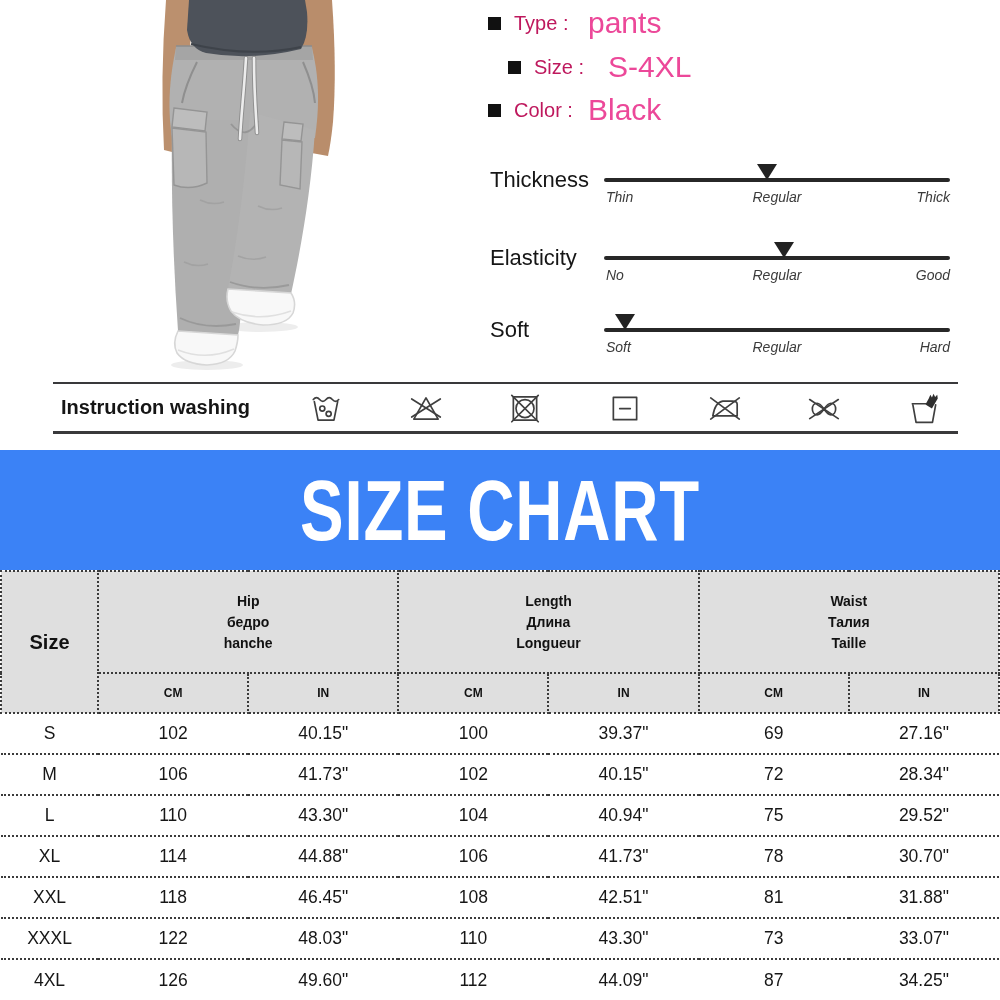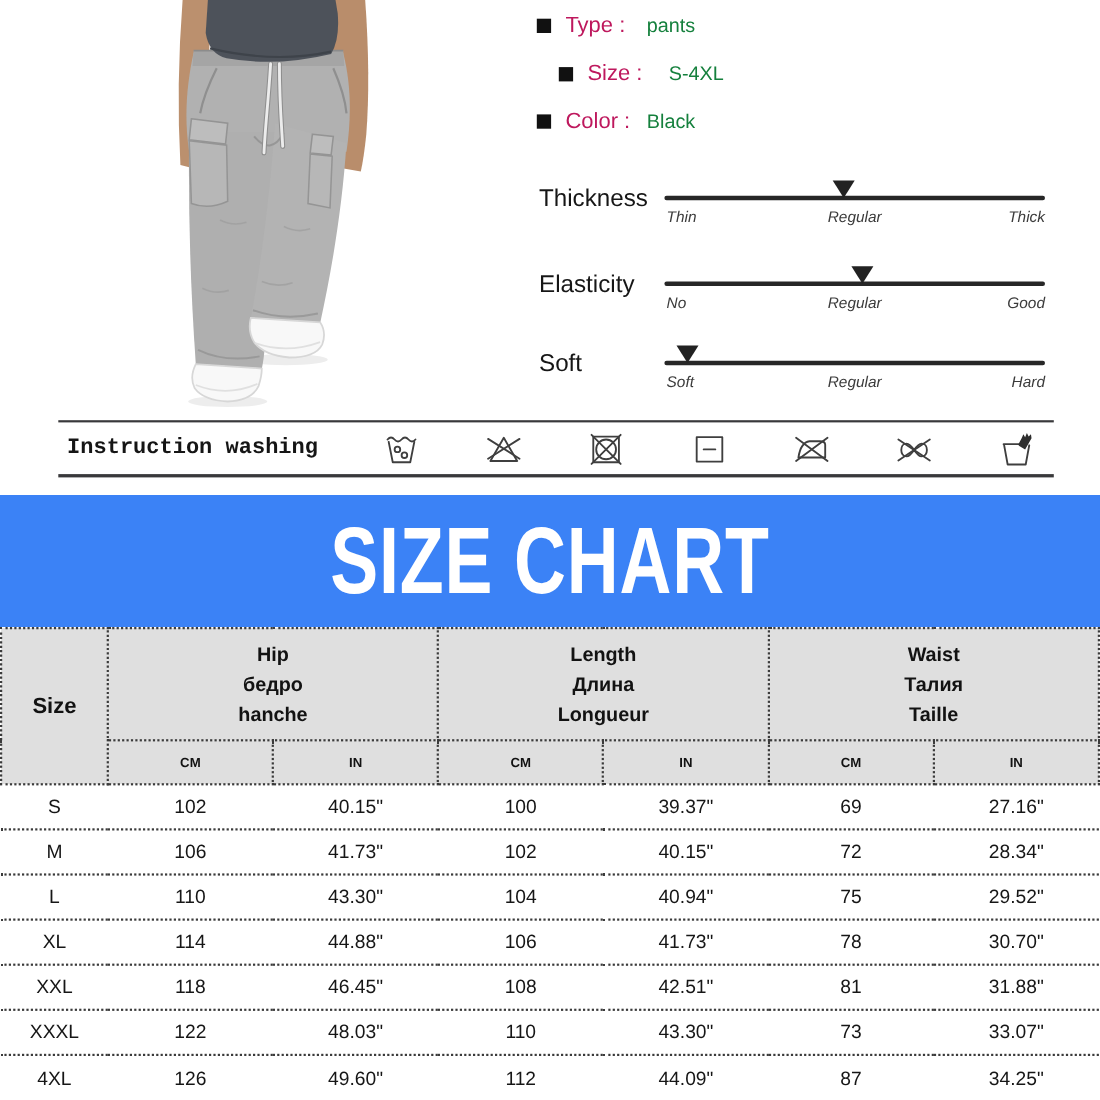--- a/index.html
+++ b/index.html
@@ -6,53 +6,53 @@
   body { font-family:"Liberation Sans", sans-serif; background:#fff; }
   .canvas { position:relative; width:1000px; height:1000px; background:#fff; overflow:hidden; }
 
   
   .photo { position:absolute; left:0; top:0; width:470px; height:385px; }
 
   
   .attr-row { position:absolute; display:flex; align-items:center; height:30px; }
   .attr-bullet { width:13px; height:13px; background:#111; margin-right:13px; flex:none; }
   .attr-label { font-size:20px; color:#be185d; width:74px; flex:none; }
-  .attr-value { font-size:18px; color:#15803d; }
+  .attr-value { font-size:30px; color:#ec4899; }
 
   
   .slider-row { position:absolute; left:470px; width:530px; height:58px; }
   .slider-name { position:absolute; left:20px; top:0; font-size:22px; color:#161616; }
   .slider-track-wrap { position:absolute; left:134px; top:0; width:346px; height:48px; }
   .slider-line { position:absolute; left:0; top:11px; width:100%; height:3.5px; background:#272727; border-radius:2px; }
   .slider-marker { position:absolute; top:-3px; width:0; height:0; transform:translateX(-50%);
       border-left:10px solid transparent; border-right:10px solid transparent; border-top:16px solid #222; }
   .slider-ticks { position:absolute; left:0; right:0; top:22px; height:22px; }
   .tick { position:absolute; font-size:14px; font-style:italic; color:#3b3b3b; white-space:nowrap; top:0; }
   .tick.l { left:2px; } .tick.m { left:50%; transform:translateX(-50%); } .tick.r { right:0; }
 
   
   .wash-bar { position:absolute; left:53px; top:382px; width:905px; height:52px;
       border-top:2px solid #39393b; border-bottom:3px solid #39393b;
-      display:flex; align-items:center;font-family:Liberation Mono, monospace; }
+      display:flex; align-items:center; }
   .wash-label { font-size:20px; font-weight:bold; color:#151515; margin-left:8px; flex:none; }
   .wash-icons { flex:1; display:flex; justify-content:space-between; align-items:center;
       margin-left:58px; padding-right:16px; }
   .wi { width:36px; height:36px; stroke:#3f3f3f; stroke-width:1.6; fill:none; stroke-linecap:round; stroke-linejoin:round; }
 
   
   .banner { position:absolute; left:0; top:450px; width:1000px; height:120px; background:#59595b;
       display:flex; align-items:center; justify-content:center; }
   .banner-title { color:#fff; font-weight:bold; font-size:86px; transform:scaleX(0.76); letter-spacing:1px; white-space:nowrap; }
 
   
   .size-table { position:absolute; left:0; top:570px; width:1000px; border-collapse:collapse; table-layout:fixed; }
   .size-table col.c-size { width:97px; }
   .size-table th { background:#dfdfdf; border:2px dotted #3b3b3b; color:#121212; }
   .size-table .h-size { font-size:20px; font-weight:bold; }
-  .size-table .h-group { font-size:18px; font-weight:bold; height:102px; line-height:1.5; }
+  .size-table .h-group { font-size:14px; font-weight:bold; height:102px; line-height:1.5; }
   .size-table .h-unit { font-size:12px; font-weight:bold; height:40px; }
   .size-table td { height:41px; text-align:center; font-size:17.5px; color:#161616;
       border-bottom:2px dotted #3b3b3b; background:#fff; }
   .size-table tr:last-child td { border-bottom:none; }
 </style>
 </head>
 <body>
 
 <div class="canvas">
 

